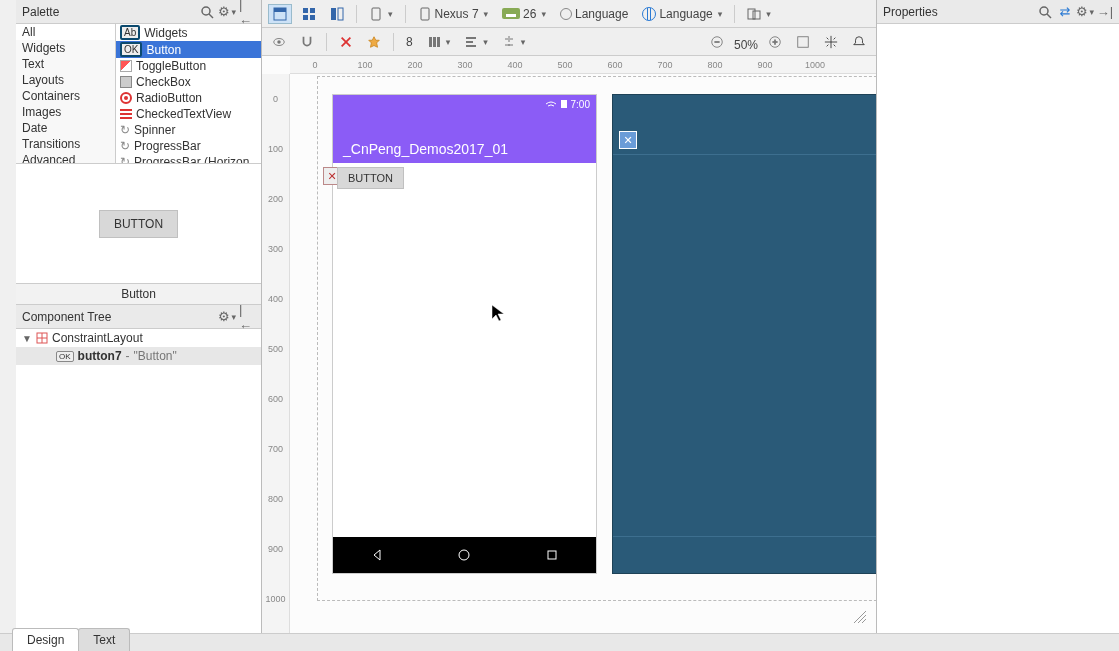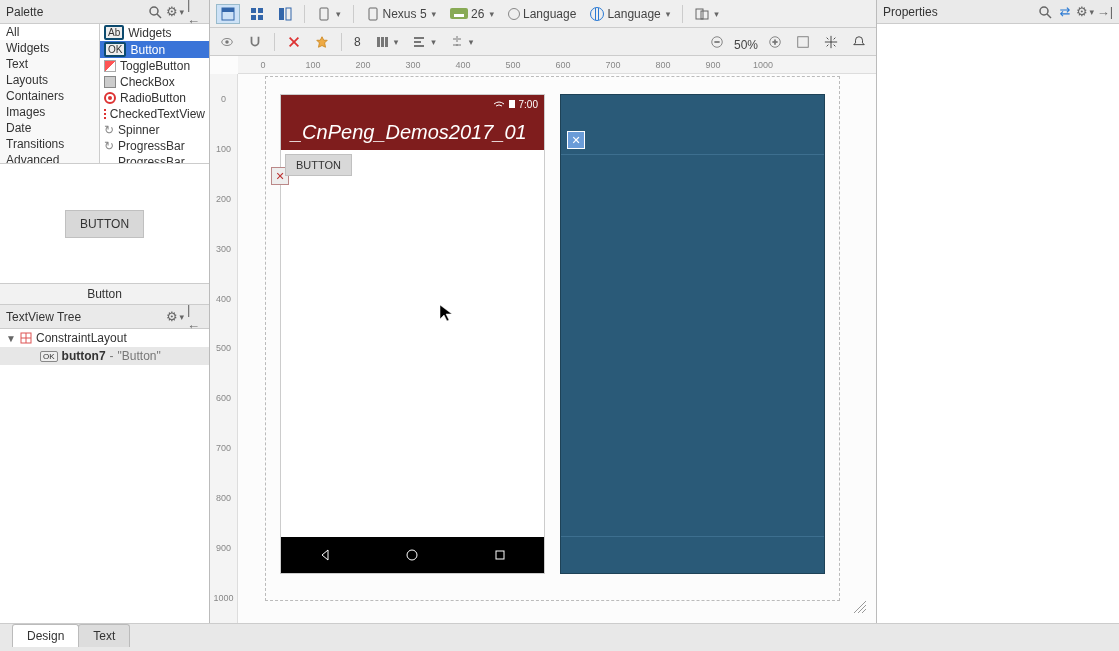--- a/index.html
+++ b/index.html
@@ -2,21 +2,21 @@
 <html><head>
 <meta charset="utf-8">
 <style>
 * { box-sizing: border-box; margin: 0; padding: 0; font-family: -apple-system, "Helvetica Neue", Arial, sans-serif; }
 body { background: #f0f0f0; width: 1119px; height: 651px; overflow: hidden; font-size: 12px; color: #333; }
 
 .root { display: flex; flex-direction: column; height: 651px; }
 .main { display: flex; flex: 1; min-height: 0; }
 
 
-.sidebar-left { width: 210px; border-right: 1px solid #bbb; display: flex; flex-direction: column; background: #3b82f6; }
+.sidebar-left { width: 246px; border-right: 1px solid #bbb; display: flex; flex-direction: column; background: #3b82f6; margin-left: 16px; }
 .panel-header { display: flex; align-items: center; height: 24px; padding: 0 6px; border-bottom: 1px solid #ccc; background: #eaeaea; }
 .panel-header .title { flex: 1; font-size: 12px; }
 .panel-header .tools { display: flex; gap: 4px; align-items: center; }
 .tool-ico { width: 16px; height: 16px; display:inline-flex; align-items:center; justify-content:center; color:#666; font-size:13px; }
 
 .palette-body { display: flex; height: 140px; border-bottom: 1px solid #ccc; }
 .palette-cats { width: 100px; border-right: 1px solid #ccc; overflow:hidden; background: #f8f8f8;}
 .palette-cats .cat { padding: 1px 6px; font-size: 12px; cursor: default; }
 .palette-cats .cat.sel { background: #fff; }
 .palette-widgets { flex: 1; overflow: hidden; background: #fff;}
@@ -45,43 +45,43 @@
 .dropdown-caret { font-size:9px; color:#666; margin-left:2px;}
 
 .design-surface { flex:1; position:relative; background:#fcfcfc; overflow:hidden; }
 .ruler-h { position:absolute; top:0; left:28px; right:0; height:18px; background:#f4f4f4; display:flex; border-bottom:1px solid #ddd;}
 .ruler-h .tick { width:50px; font-size:9px; color:#888; text-align:center; position:relative; padding-top:4px;}
 .ruler-v { position:absolute; top:18px; left:0; width:28px; bottom:0; background:#f4f4f4; display:flex; flex-direction:column; border-right:1px solid #ddd;}
 .ruler-v .tick { height:50px; font-size:9px; color:#888; display:flex; align-items:center; justify-content:center;}
 
 .device-stage { position:absolute; left:70px; top:38px; display:flex; gap:15px;}
 .device { width:265px; height:480px; background:#fff; border:1px solid #ccc; display:flex; flex-direction:column; position:relative;}
-.device .appbar { height:55px; background:#7f1d1d; position:relative;}
+.device .appbar { height:68px; background:#8b5cf6; position:relative;}
 .statusbar-row { display:flex; justify-content:flex-end; align-items:center; height:18px; padding-right:6px; gap:3px; color:#fff; font-size:10px;}
-.appbar-title { position:absolute; bottom:6px; left:10px; color:#fff; font-size:20px;font-style:italic;}
+.appbar-title { position:absolute; bottom:6px; left:10px; color:#fff; font-size:14px;}
 .device .content { flex:1; position:relative;}
 .content .btn { position:absolute; top:4px; left:4px; background:#d8d8d8; border:1px solid #c0c0c0; padding:4px 10px; font-size:11px;}
 .navbar { height:36px; background:#000; display:flex; align-items:center; justify-content:space-around;}
 .navbar .nico { width:14px; height:14px; }
 
 .blueprint { width:265px; height:480px; background:#2a5a78; border:1px solid #1e4257; position:relative;}
 .blueprint .bp-appbar { height:60px; border-bottom:1px solid #3d6f8f;}
 .blueprint .bp-footer { position:absolute; bottom:36px; left:0; right:0; border-top:1px solid #3d6f8f;}
 .bp-handle { position:absolute; top:36px; left:6px; width:18px; height:18px; background:#6a9cd8; border:1px solid #fff; display:flex; align-items:center; justify-content:center; color:#fff; font-size:11px;}
 .sel-handle { position:absolute; top:72px; left:-10px; width:18px; height:18px; background:#eee; border:1px solid #b88; display:flex; align-items:center; justify-content:center; color:#b33; font-size:11px;}
 
 .stage-border { position:absolute; left:55px; top:20px; width:575px; height:525px; border:1px dashed #bbb;}
 .resize-corner { position:absolute; right:10px; bottom:10px; width:16px; height:16px; color:#aaa;}
 
 
 .sidebar-right { width:242px; display:flex; flex-direction:column; background:#f2f2f2; }
 .props-body { flex:1; background:#fff;}
 
 
-.footer-tabs { height:28px; display:flex; align-items:flex-start; padding-left:12px; border-top:1px solid #ccc; background:#e8e8e8;}
+.footer-tabs { height:18px; display:flex; align-items:flex-end; padding-left:12px; border-top:1px solid #ccc; background:#e8e8e8;}
 .footer-tab { padding:4px 14px; font-size:12px; border:1px solid #bbb; border-bottom:none; margin-right:-1px; background:#ddd; border-radius:3px 3px 0 0;}
 .footer-tab.active { background:#fff; }
 
 .cursor-arrow { position:absolute; width:14px; height:18px; }
 
 .right-tools { display:flex; gap:6px; margin-left:auto; align-items:flex-end;}
 .zoom-txt { font-size:12px; color:#444; }
 </style>
 </head>
 <body>
@@ -157,21 +157,21 @@
               <span>ProgressBar (Horizon</span>
             </div>
     </div>
   </div>
   <div class="preview-area">
     <span class="preview-btn">BUTTON</span>
   </div>
   <div class="preview-label">Button</div>
 
   <div class="panel-header">
-    <span class="title">TextView Tree</span>
+    <span class="title">Component Tree</span>
     <div class="tools">
       <span class="tool-ico">⚙<span class="dropdown-caret">▾</span></span>
       <span class="tool-ico">|←</span>
     </div>
   </div>
   <div class="tree-body">
     <div class="tree-row">
       <span class="tree-arrow">▼</span>
       <svg class="tree-ico" viewBox="0 0 12 12">
               <rect x="1" y="1" width="10" height="10" fill="none" stroke="#d55"></rect>
@@ -216,21 +216,21 @@
             <svg viewBox="0 0 14 14">
               <rect x="3" y="1" width="8" height="12" rx="1" fill="none" stroke="#666"></rect>
             </svg>
             <span class="dropdown-caret">▾</span>
           </span>
     <span class="tb-sep"></span>
     <span class="tb-btn">
             <svg viewBox="0 0 14 14">
               <rect x="3" y="1" width="8" height="12" rx="1" fill="none" stroke="#666"></rect>
             </svg>
-            <span>Nexus 5</span>
+            <span>Nexus 7</span>
             <span class="dropdown-caret">▾</span>
           </span>
     <span class="tb-btn">
             <span style="background:#8a5;color:#fff;padding:0 4px;border-radius:2px;font-size:10px">▬</span>
             <span>26</span>
             <span class="dropdown-caret">▾</span>
           </span>
     <span class="tb-btn">
             <span style="display:inline-block;width:12px;height:12px;border:1.5px solid #888;border-radius:50%"></span>
             <span>Language</span>

